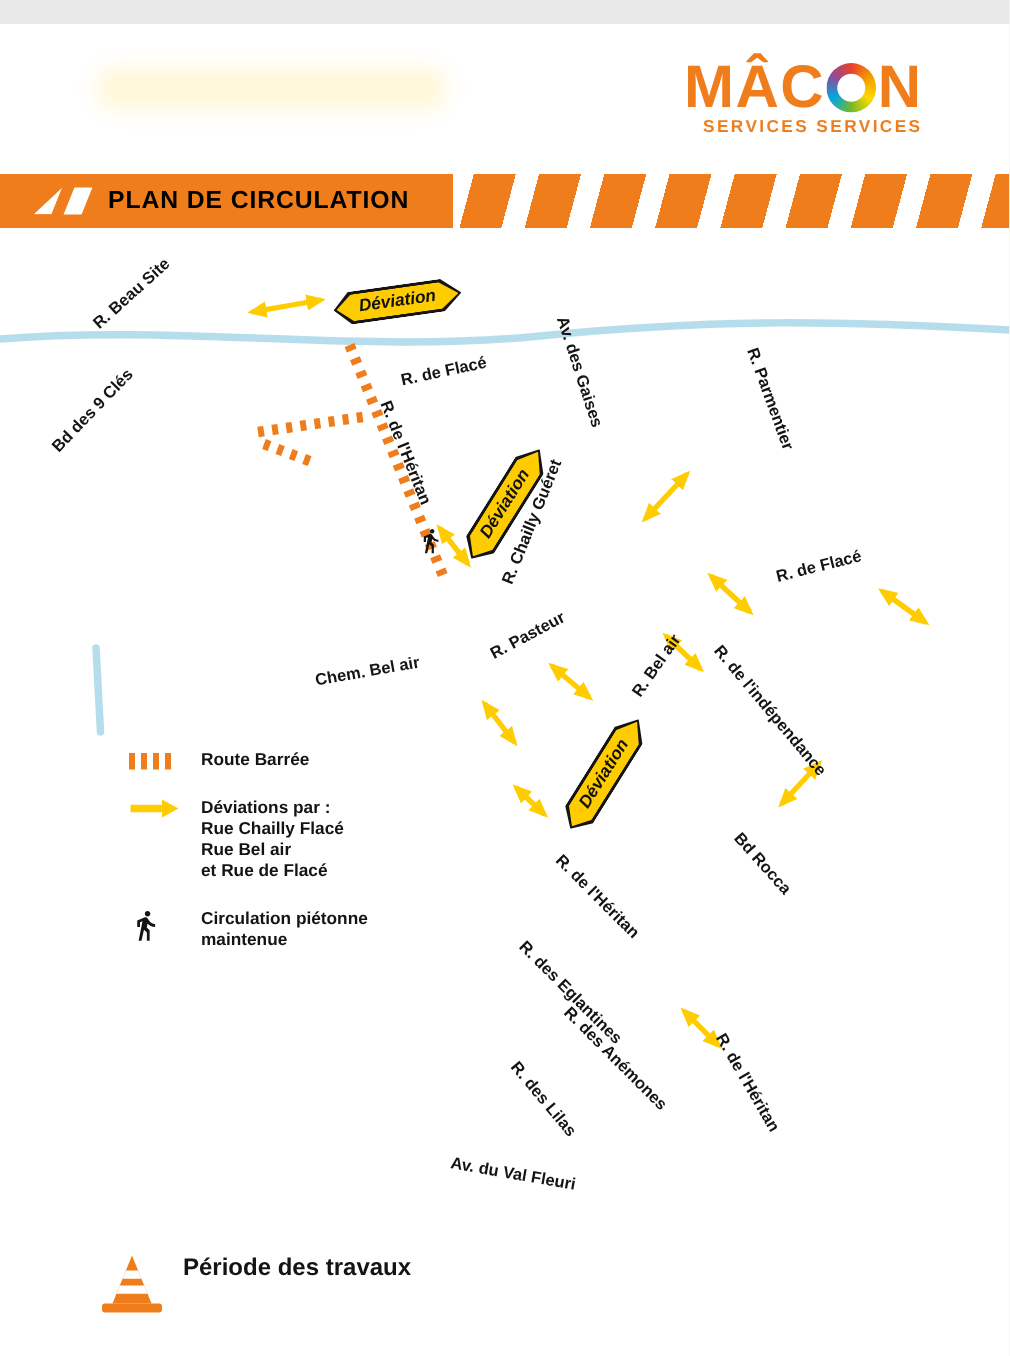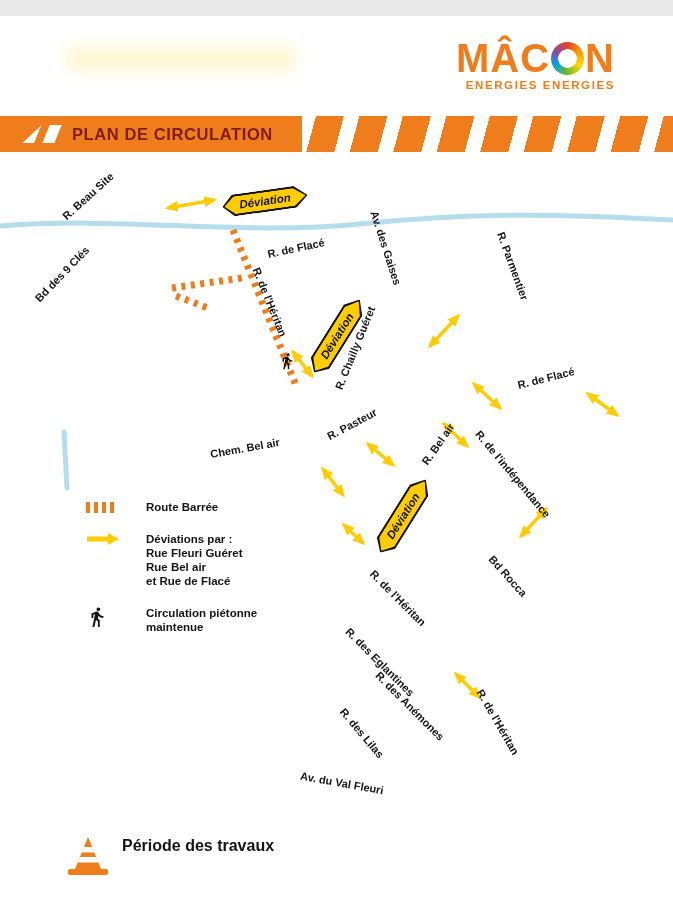--- a/index.html
+++ b/index.html
@@ -22,21 +22,21 @@
     font-size:40px;font-weight:800;letter-spacing:1px;line-height:40px;}
   .logo-o{width:33px;height:33px;border-radius:50%;display:inline-block;margin:0 1px;
     background:
       radial-gradient(circle at 50% 50%, #fff 0 9px, rgba(0,0,0,0) 9.6px),
       conic-gradient(#e8412c,#f59c00,#ffd900,#76b82a,#00a7e1,#8a4d9e,#e8412c);}
   .logo-sub{font-size:11.5px;font-weight:700;letter-spacing:1.6px;margin-top:1px;}
   
   .banner{position:absolute;top:100px;left:0;width:673px;height:36px;
     background:var(--orange);overflow:hidden;}
   .banner-title{position:absolute;left:72px;top:50%;transform:translateY(-50%);
-    color:#7f1d1d;font-weight:800;font-size:16.5px;letter-spacing:.6px;}
+    color:#000000;font-weight:800;font-size:16.5px;letter-spacing:.6px;}
   .banner-stripes{position:absolute;left:302px;right:6px;top:-6px;height:48px;
     background:repeating-linear-gradient(105deg,#fff 0 15px,rgba(0,0,0,0) 15px 42px);}
   .wedge{position:absolute;top:9px;width:12px;height:18px;background:#fff;transform:skewX(-22deg);}
   .wedge.w1{left:26px;clip-path:polygon(0 100%,100% 0,100% 100%);}
   .wedge.w2{left:46px;}
   
   .map{position:absolute;top:140px;left:0;width:673px;height:660px;}
   .map svg.layer{position:absolute;inset:0;}
   .water{fill:none;stroke:var(--blue);stroke-width:5;stroke-linecap:round;opacity:.85;}
   .closure{stroke:var(--orange);stroke-width:7;stroke-dasharray:4 5.5;}
@@ -47,21 +47,21 @@
     transform:translate(-50%,-50%) rotate(var(--r,0deg));}
   .sign-outer{position:absolute;inset:0;background:#141414;
     clip-path:polygon(0% 50%,13% 0%,85% 0%,100% 50%,85% 100%,13% 100%);}
   .sign-inner{position:absolute;inset:2px;background:var(--yellow);
     clip-path:polygon(0% 50%,13% 0%,85% 0%,100% 50%,85% 100%,13% 100%);
     display:flex;align-items:center;justify-content:center;
     font-size:11.5px;font-weight:700;font-style:italic;color:#111;}
   .walker-map{position:absolute;transform:translate(-50%,-50%);}
   
   .legend{position:absolute;left:86px;top:344px;width:240px;}
-  .legend-row{display:flex;gap:26px;align-items:flex-start;margin-bottom:18px;}
+  .legend-row{display:flex;gap:14px;align-items:flex-start;margin-bottom:18px;}
   .legend-icon{flex:0 0 34px;display:flex;justify-content:flex-start;}
   .closure-icon{width:32px;height:11px;margin-top:2px;
     background:repeating-linear-gradient(90deg,var(--orange) 0 4px,rgba(0,0,0,0) 4px 8px);}
   .legend-text{font-size:11.5px;font-weight:700;color:#141414;line-height:14px;}
   
   .footer{position:absolute;left:0;top:815px;width:673px;height:89px;}
   .cone{position:absolute;left:66px;top:4px;}
   .footer-title{position:absolute;left:122px;top:6px;font-size:16px;font-weight:800;color:#141414;}
   .footer-date{position:absolute;left:122px;top:36px;font-size:19px;color:var(--gray);}
   .routes{position:absolute;left:413px;top:8px;}
@@ -73,21 +73,21 @@
 
 <div class="page">
 
   <div class="watermark"></div>
   <div class="logo">
     <div class="logo-text">
       <span>MÂC</span>
         <span class="logo-o"></span>
         <span>N</span>
     </div>
-    <div class="logo-sub">ENERGIES ENERGIES</div>
+    <div class="logo-sub">SERVICES SERVICES</div>
   </div>
 
   <div class="banner">
     <div class="wedge w1"></div>
     <div class="wedge w2"></div>
     <div class="banner-title">PLAN DE CIRCULATION</div>
     <div class="banner-stripes"></div>
   </div>
 
   <div class="map">
@@ -172,21 +172,21 @@
       </div>
       <div class="legend-row">
         <span class="legend-icon">
           <svg width="34" height="14" viewBox="0 0 34 14">
             <line x1="1" y1="7" x2="23" y2="7" stroke="#FFCC00" stroke-width="5"></line>
             <polygon points="22,1 33,7 22,13" fill="#FFCC00"></polygon>
           </svg>
         </span>
         <span class="legend-text">
           <span>Déviations par :</span><br>
-          <span>Rue Fleuri Guéret</span><br>
+          <span>Rue Chailly Flacé</span><br>
           <span>Rue Bel air</span><br>
           <span>et Rue de Flacé</span>
         </span>
       </div>
       <div class="legend-row">
         <span class="legend-icon">
           <svg width="22" height="22" viewBox="0 0 24 24">
             <path fill="#141414" d="M13.5 5.5c1.1 0 2-.9 2-2s-.9-2-2-2-2 .9-2 2 .9 2 2 2zM9.8 8.9L7 23h2.1l1.8-8 2.1 2v6h2v-7.5l-2.1-2 .6-3C14.8 12 16.8 13 19 13v-2c-1.9 0-3.5-1-4.3-2.4l-1-1.6c-.4-.6-1-1-1.7-1-.3 0-.5.1-.8.1L6 8.3V13h2V9.6l1.8-.7"></path>
           </svg>
         </span>

